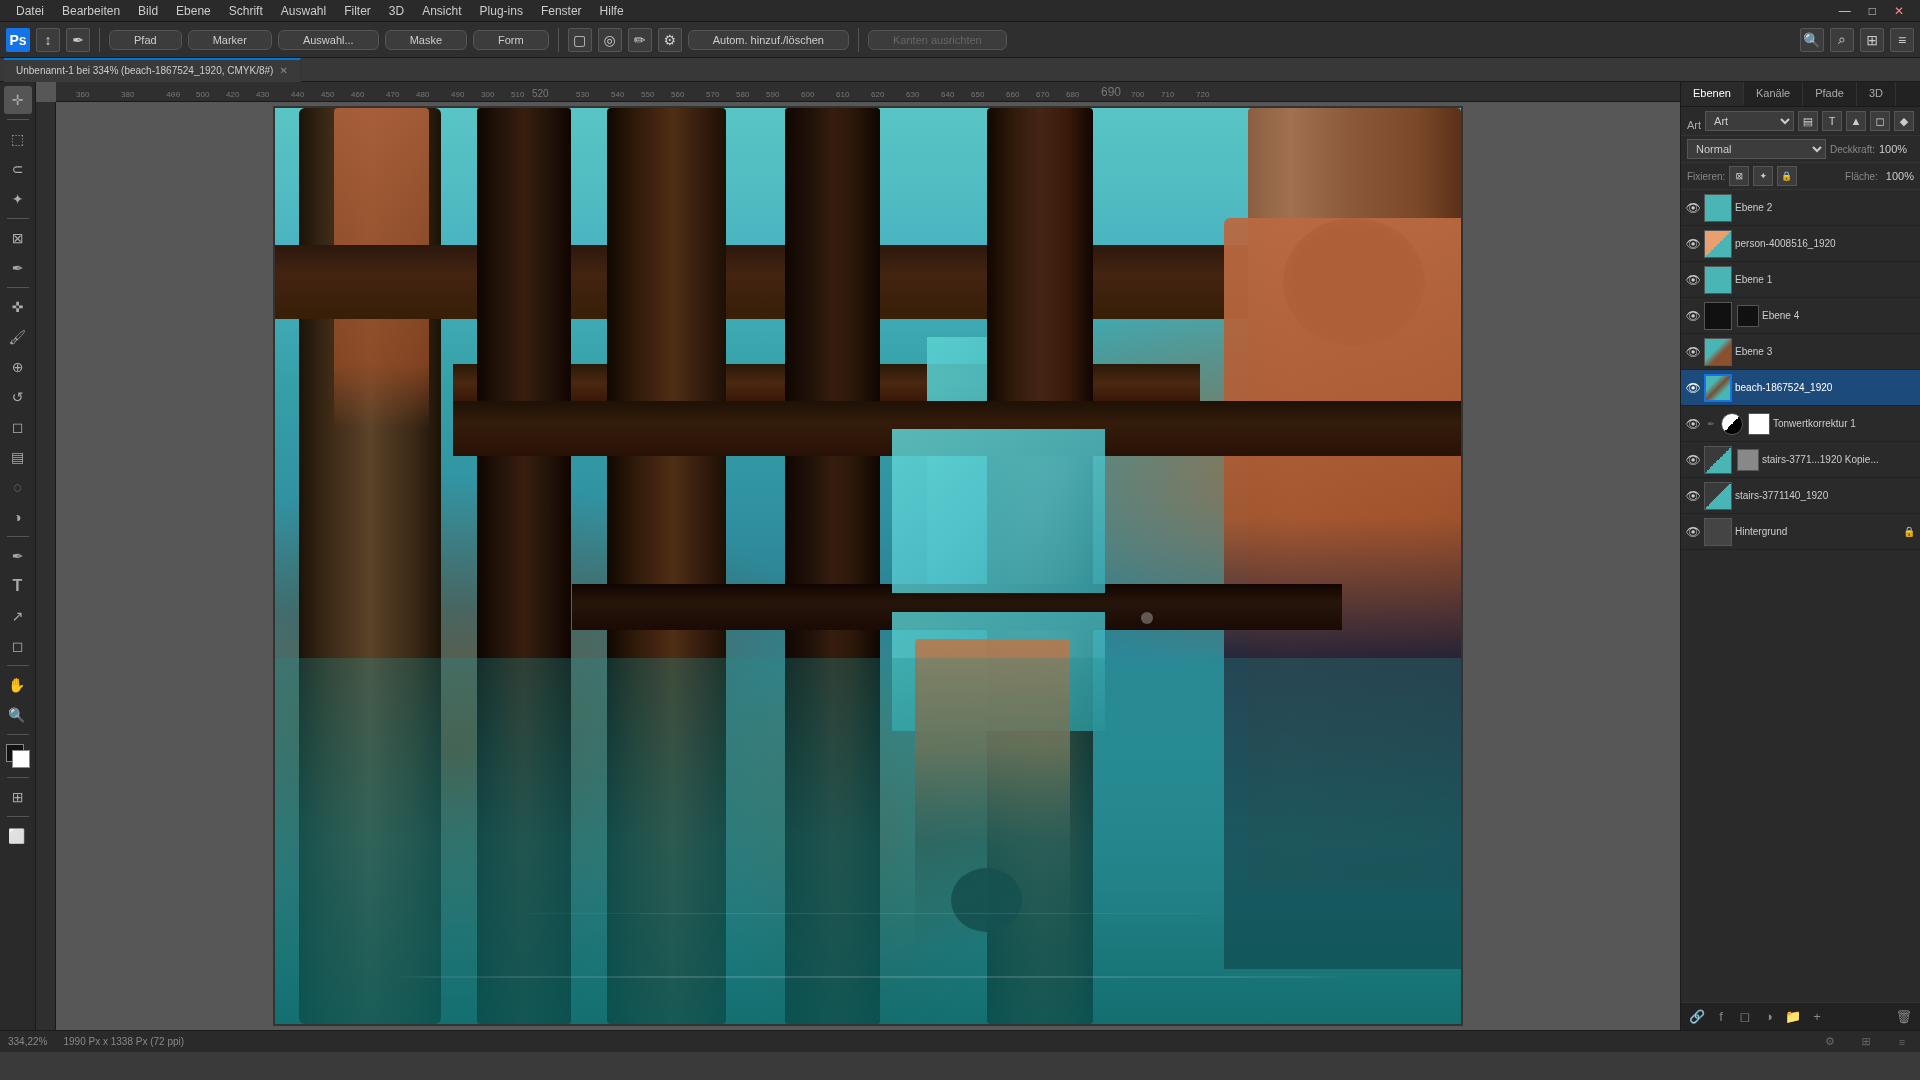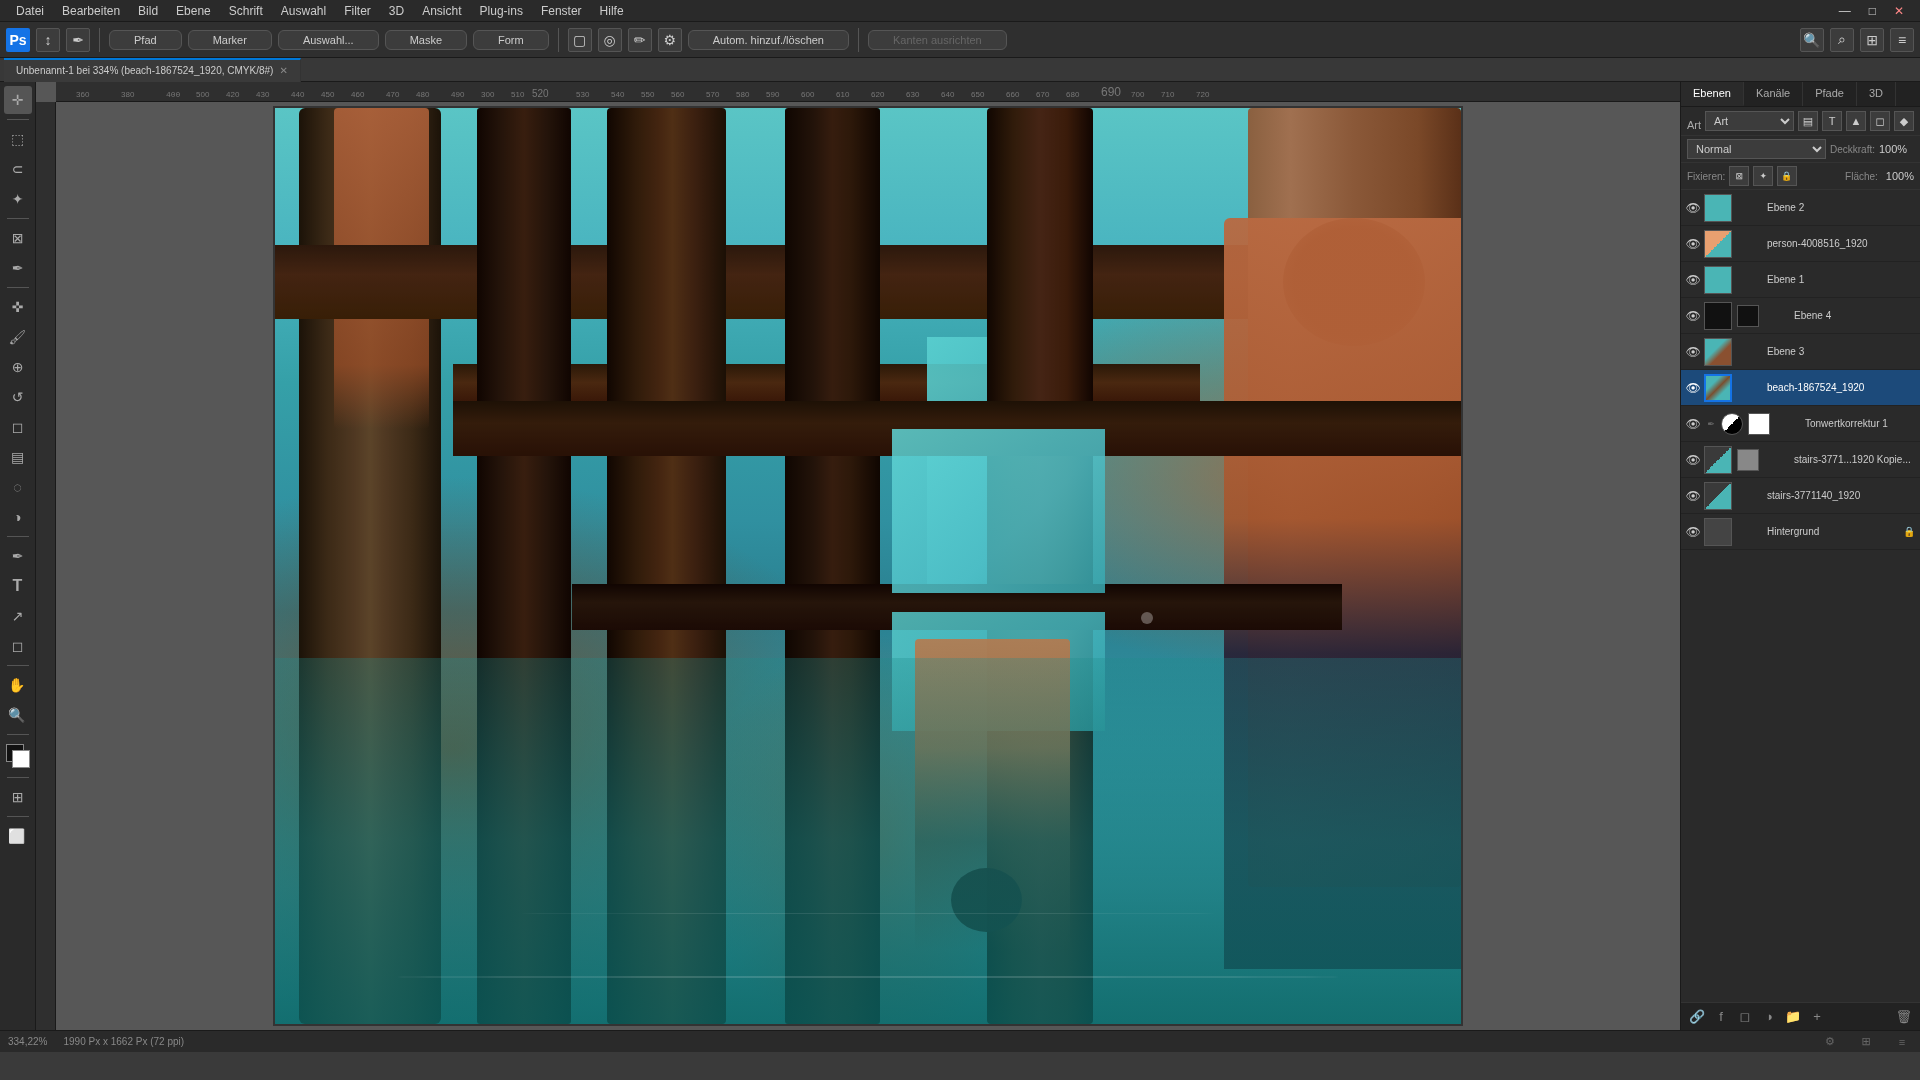--- a/index.html
+++ b/index.html
@@ -284,21 +284,20 @@
       flex-shrink: 0;
       margin-left: 2px;
     }
     .layer-name {
       font-size: 10px;
       color: #ccc;
       flex: 1;
       white-space: nowrap;
       overflow: hidden;
       text-overflow: ellipsis;
-      margin-left: 32px;
     }
     .layer-lock {
       font-size: 10px;
       color: #666;
       flex-shrink: 0;
     }
 
     
     .thumb-blue { background: #4ab5b5; }
 
@@ -747,18 +746,18 @@
       </div>
 
     </div>
 
   </div>
 
 </div>
 
 <div id="statusbar">
   <span>334,22%</span>
-  <span>1990 Px x 1662 Px (72 ppi)</span>
+  <span>1990 Px x 1338 Px (72 ppi)</span>
   <div style="flex:1"></div>
   <div class="footer-icon-btn" style="color:#666;font-size:11px;">⚙</div>
   <div class="footer-icon-btn" style="color:#666;font-size:11px;">⊞</div>
   <div class="footer-icon-btn" style="color:#666;font-size:11px;">≡</div>
 </div>
 
 </body></html>

